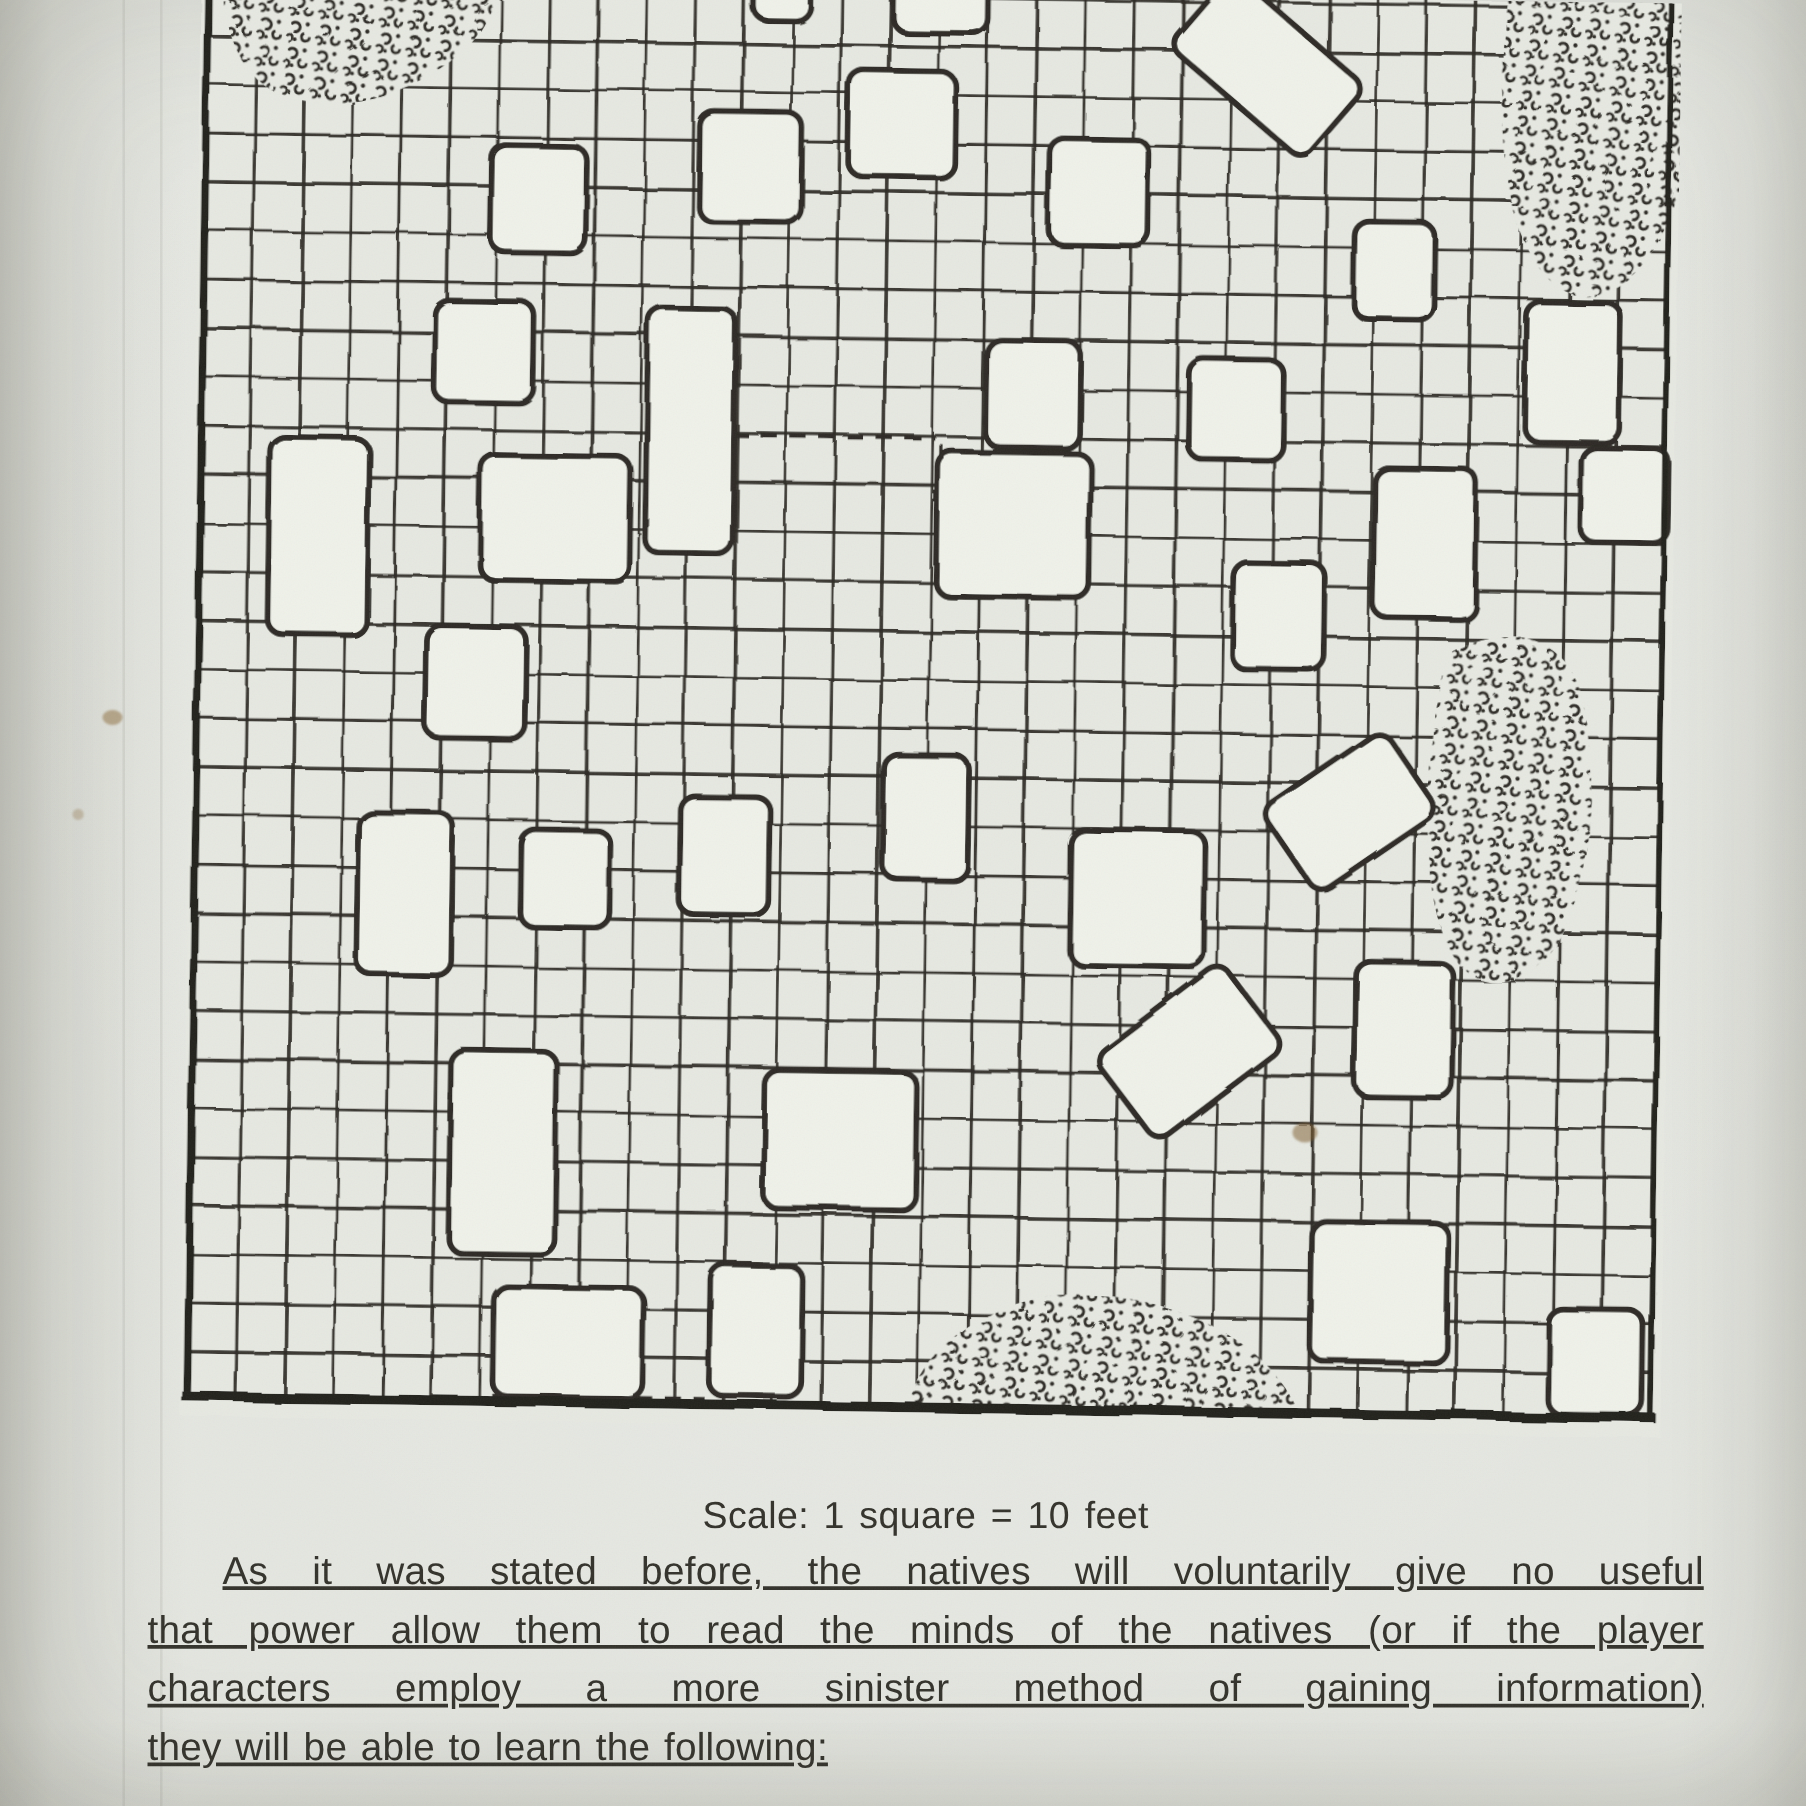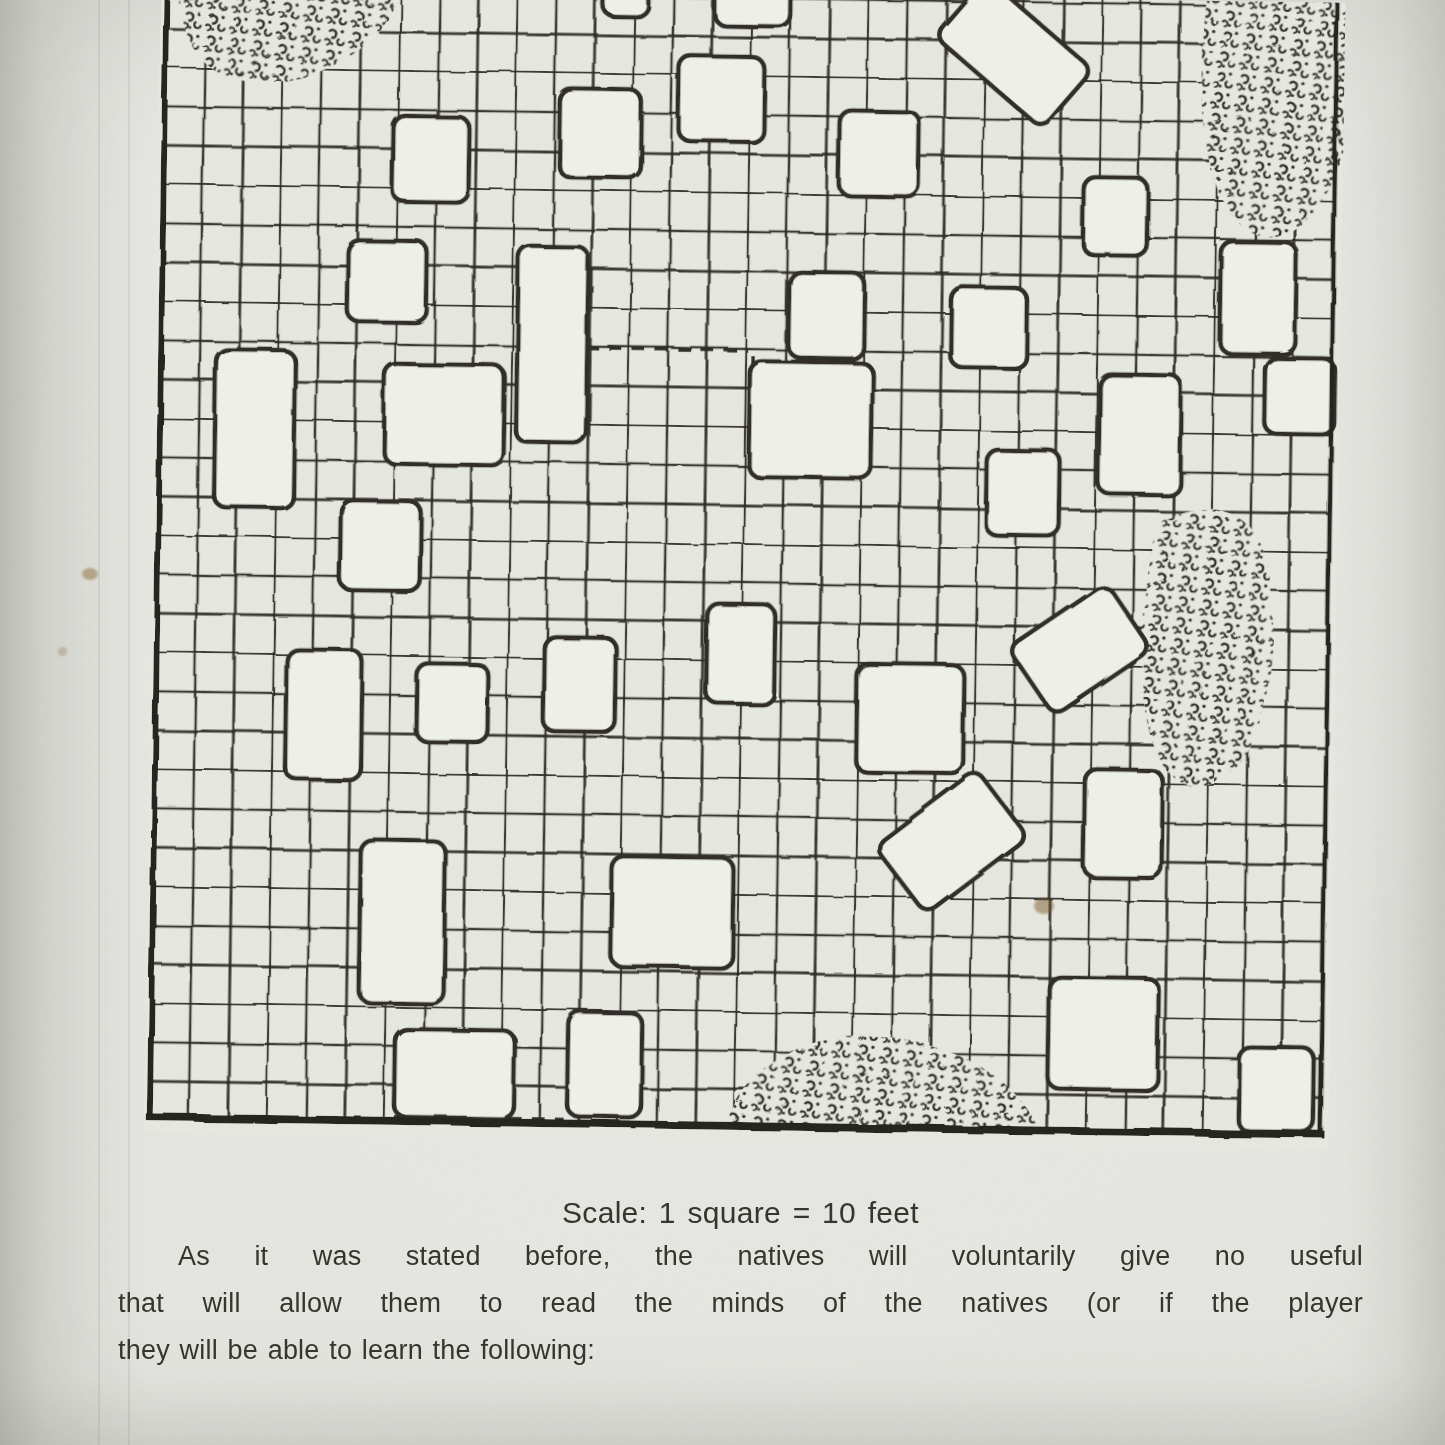--- a/index.html
+++ b/index.html
@@ -19,22 +19,22 @@
     position:absolute; left:152px; top:-6px; width:1185px; height:1148px;
     transform:rotate(0.85deg); transform-origin:50% 50%;
   }
   .map-wrap svg{display:block; width:100%; height:100%;}
   .caption{
     position:absolute; left:118px; top:1196px; width:1245px;
     text-align:center; font-size:30px; color:#33322b; letter-spacing:0.3px; word-spacing:3px;
   }
   .bodytext{position:absolute; left:118px; top:1233px; width:1245px; color:#33322b;}
   .bodytext .line{
-    font-size:27px; line-height:47px; letter-spacing:0.2px; word-spacing:2px;
-    text-align:justify; text-align-last:justify; white-space:normal;
+    font-size:31px; line-height:47px; letter-spacing:0.2px; word-spacing:2px;
+    text-align:justify; text-align-last:justify; white-space:normal;text-decoration:underline;
   }
   .bodytext .line.first{text-indent:60px;}
   .bodytext .line.last{text-align-last:left;}
   .stain{position:absolute; border-radius:50%; filter:blur(1px);}
   .tex{position:absolute; left:0; top:0; pointer-events:none; opacity:0.05;}
 </style>
 </head>
 <body>
 
 <div class="page">
@@ -169,21 +169,22 @@
           <line x1="1177" y1="0" x2="1177" y2="1136" stroke="#23211c" stroke-width="4.5"></line>
           <line x1="2" y1="1132" x2="1181" y2="1132" stroke="#23211c" stroke-width="8"></line>
         </g>
     </svg>
   </div>
 
   <div class="caption">Scale: 1 square = 10 feet</div>
 
   <div class="bodytext">
     <div class="line first">As it was stated before, the natives will voluntarily give no useful</div>
-    <div class="line">that will allow them to read the minds of the natives (or if the player</div>
+    <div class="line">that power allow them to read the minds of the natives (or if the player</div>
+    <div class="line">characters employ a more sinister method of gaining information)</div>
     <div class="line last">they will be able to learn the following:</div>
   </div>
 
   <div id="stains">
       <div class="stain" style="left: 82px; top: 568px; width: 16px; height: 12px; background: rgb(138, 106, 58); opacity: 0.5;"></div>
       <div class="stain" style="left: 58px; top: 647px; width: 9px; height: 9px; background: rgb(138, 106, 58); opacity: 0.3;"></div>
       <div class="stain" style="left: 1034px; top: 898px; width: 20px; height: 16px; background: rgb(124, 90, 44); opacity: 0.5;"></div>
     </div>
 
   <svg class="tex" width="1445" height="1445">

